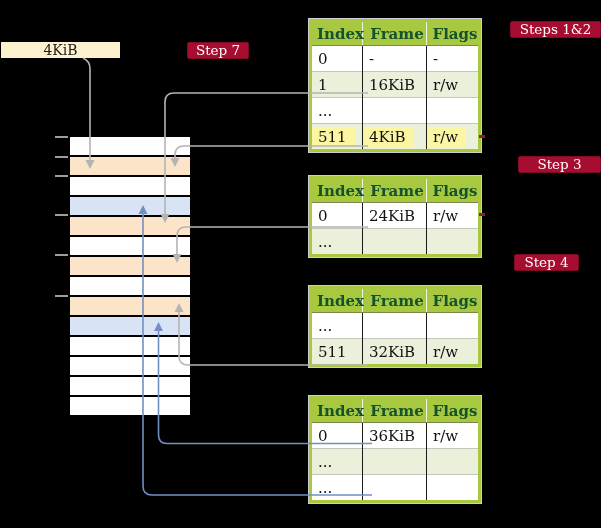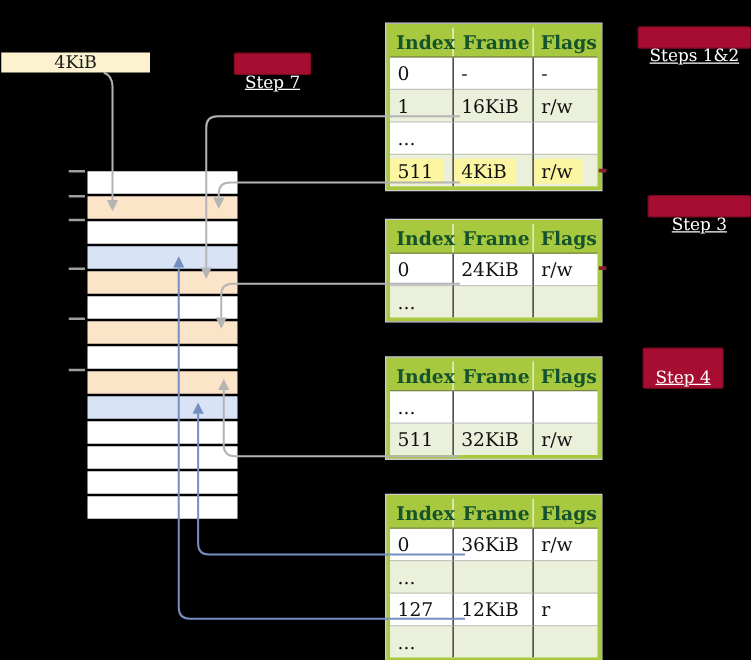--- a/index.html
+++ b/index.html
@@ -14,26 +14,26 @@
     position:absolute; left:1px; top:42px; width:119px; height:16px;
     background:var(--c-cream,#FCF2CF); color:#1a1a1a;
     font-size:14px; line-height:17px; text-align:center; z-index:3;
   }
 
   
   .badge {
     position:absolute; box-sizing:border-box;
     background:var(--c-badge,#A60D31); border:1px solid var(--c-badge-border,#7E0A24);
     color:#fff; font-size:13.5px; line-height:14px; text-align:center;
-    border-radius:2px; z-index:3; padding-top:16px;text-decoration:underline;
+    border-radius:2px; z-index:3; padding-top:0;
   }
   #badge-step0   { left:187px; top:42px;  width:62px; height:17px; }
   #badge-steps12 { left:510px; top:21px;  width:91px; height:17px; }
   #badge-step3   { left:518px; top:156px; width:83px; height:17px; }
-  #badge-step4   { left:514px; top:278px; width:65px; height:33px; }
+  #badge-step4   { left:514px; top:254px; width:65px; height:17px; }
 
   
   .memory {
     position:absolute; left:70px; top:137px; width:120px; height:278px;
     display:flex; flex-direction:column; gap:1.5px; z-index:1;
   }
   .mem-row { flex:1 1 auto; }
   .kind-free         { background:var(--c-free,#FFFFFF); }
   .kind-page_table   { background:var(--c-peach,#FCE4C9); }
   .kind-mapped_frame { background:var(--c-bluerow,#D8E4F6); }
@@ -235,25 +235,20 @@
         <td>0</td>
         <td>36KiB</td>
         <td>r/w</td>
       </tr>
       <tr>
         <td>...</td>
         <td></td>
         <td></td>
       </tr>
       <tr>
-        <td>127</td>
-        <td>12KiB</td>
-        <td>r</td>
-      </tr>
-      <tr>
         <td>...</td>
         <td></td>
         <td></td>
       </tr>
     </tbody>
   </table>
 
   <div class="red-dash" id="red-dash-1"></div>
   <div class="red-dash" id="red-dash-2"></div>
 

